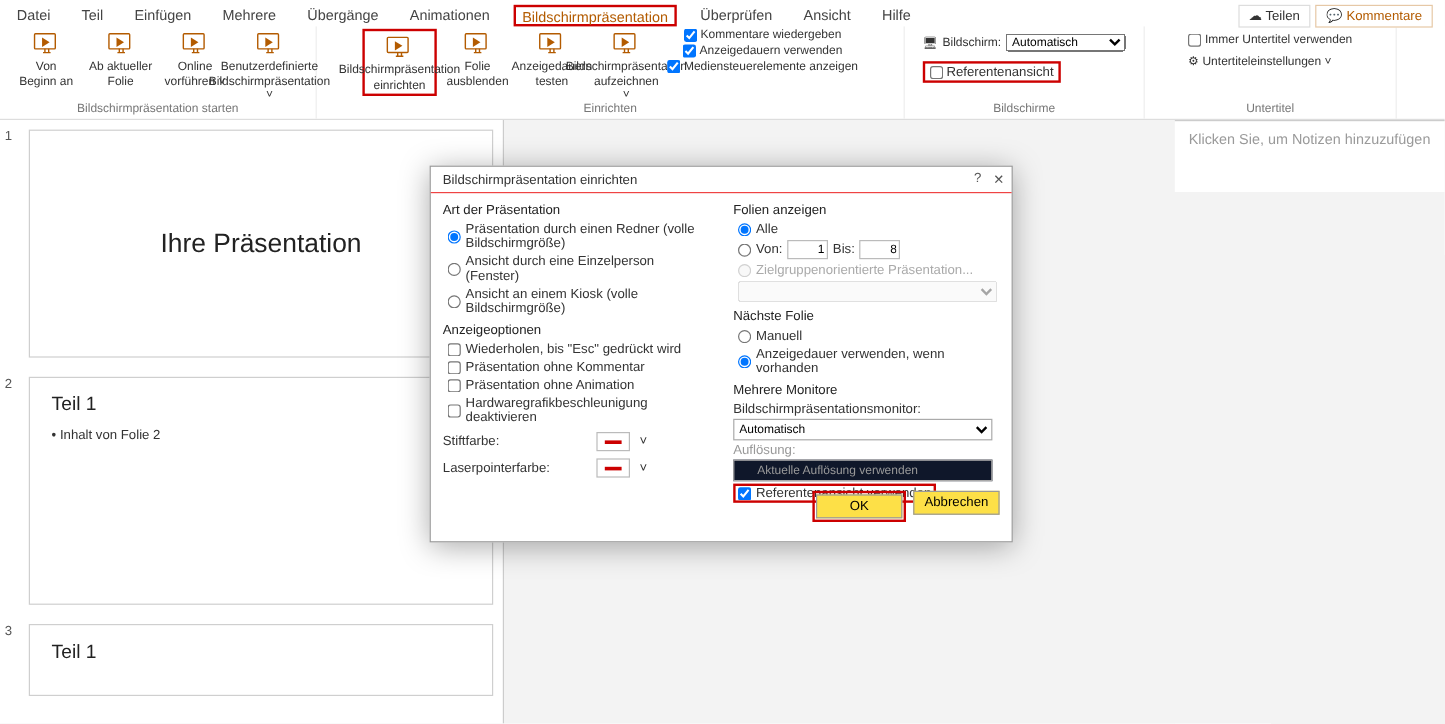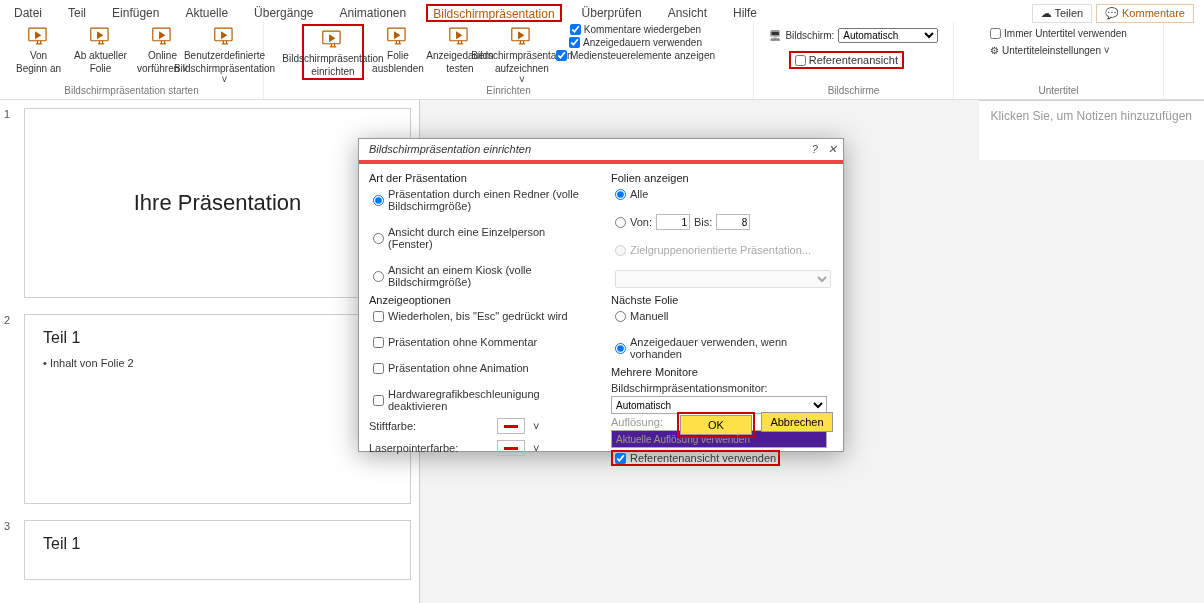--- a/index.html
+++ b/index.html
@@ -21,58 +21,58 @@
   .group { border-right: 1px solid #eee; padding: 2px 6px; display: flex; flex-direction: column; align-items: center; justify-content: space-between; }
   .group .controls { display: flex; gap: 6px; align-items: flex-start; }
   .group .glabel { font-size: 10px; color: #777; margin-top: auto; padding-bottom: 1px; }
   .bigbtn { display: flex; flex-direction: column; align-items: center; width: 56px; gap: 2px; font-size: 10px; text-align: center; line-height: 11px; cursor: pointer; }
   .bigbtn .ico { width: 28px; height: 24px; display: flex; align-items: center; justify-content: center; }
   .bigbtn svg { width: 26px; height: 22px; }
   .checkcol { display: flex; flex-direction: column; gap: 2px; font-size: 10px; align-items: center; }
   .checkcol label { display: flex; gap: 3px; align-items: center; }
   .monitorgrp .row { display: flex; align-items: center; gap: 4px; font-size: 10px; }
   .monitorgrp select { font-size: 10px; width: 100px; }
-  .monitorgrp .presview { display: flex; gap: 3px; align-items: flex-end; border: 2px solid #c00; padding: 1px 4px; margin-top: 4px; margin-left: 20px; }
+  .monitorgrp .presview { display: flex; gap: 3px; align-items: flex-end; border: 2px solid #c00; padding: 1px 4px; margin-top: 4px; }
   .subtitlegrp .row { display: flex; gap: 3px; align-items: center; font-size: 10px; }
 
   
   .workspace { display: flex; height: calc(100% - 100px); background: #f3f3f3; }
   .thumbs { width: 420px; background: #fff; border-right: 1px solid #ccc; overflow-y: auto; }
   .thumb { display: flex; gap: 8px; padding: 8px 8px 8px 4px; }
   .thumb .num { width: 12px; font-size: 11px; color: #555; }
   .thumb .slide { flex: 1; height: 190px; background: #fff; border: 1px solid #cfcfcf; padding: 14px 18px; }
   .thumb .slide.title { display: flex; align-items: center; justify-content: center; }
   .thumb .slide.title .t { font-size: 22px; color: #222; }
   .thumb .slide .st { font-size: 16px; color: #222; margin-bottom: 10px; }
   .thumb .slide .bp { font-size: 11px; color: #333; }
   .thumb.cut { height: 70px; } .thumb.cut .slide { height: 60px; }
 
   .mainpane { flex: 1; display: flex; flex-direction: row; }
   .canvas { flex: 1; background: #f3f3f3; }
   .notesbar { height: 60px; border-top: 1px solid #ccc; background: #fff; padding: 8px 12px; font-size: 12px; color: #9a9a9a; }
 
   
   .dialog { position: absolute; left: 358px; top: 138px; width: 486px; height: 314px; background: #fff; border: 1px solid #999; box-shadow: 0 4px 24px rgba(0,0,0,.35); font-size: 11px; }
-  .dialog .titlebar { display: flex; align-items: flex-start; justify-content: space-between; padding: 4px 6px 4px 10px; border-bottom: 4px solid #ef4444; font-style: italic; }
+  .dialog .titlebar { display: flex; align-items: flex-end; justify-content: space-between; padding: 4px 6px 4px 10px; border-bottom: 1px solid #ef4444; }
   .dialog .titlebar .r { display: flex; gap: 10px; color: #555; }
   .dialog .body { display: flex; padding: 8px 10px 4px 10px; gap: 20px; height: 244px; }
   .dcol { flex: 1; display: flex; flex-direction: column; gap: 6px; }
   .dgroup { }
   .dgroup .dglabel { font-size: 11px; color: #222; margin-bottom: 4px; }
-  .dgroup .opts { display: flex; flex-direction: column; gap: 14px; padding-left: 4px; }
+  .dgroup .opts { display: flex; flex-direction: column; gap: 3px; padding-left: 4px; }
   .dgroup label { display: flex; gap: 4px; align-items: center; font-size: 11px; color: #333; }
   .dgroup label.disabled { color: #aaa; }
   .dgroup .inline { display: flex; gap: 4px; align-items: center; }
   .pencolor { display: flex; align-items: center; gap: 8px; font-size: 11px; }
   .pencolor .sw { width: 28px; height: 16px; border: 1px solid #bbb; display: flex; align-items: center; justify-content: center; }
   .pencolor .sw .bar { width: 14px; height: 3px; background: #c00; }
   .numbox { width: 34px; height: 16px; border: 1px solid #bbb; font-size: 10px; text-align: right; padding-right: 2px; }
   .monrow { display: flex; flex-direction: column; gap: 2px; }
   .monrow select, .monrow .fake { width: 216px; height: 18px; border: 1px solid #aaa; font-size: 10px; background: #fff; }
-  .monrow .fake { color: #999; padding-left: 4px; display: flex; align-items: center; background: #4c1d95; text-align: right; }
+  .monrow .fake { color: #999; padding-left: 19px; display: flex; align-items: center; background: #0f172a; text-align: right; }
   .monrow .lab2 { color: #999; }
   .presenterline { display: flex; gap: 4px; align-items: center; border: 2px solid #c00; padding: 0 2px; width: fit-content; }
 
   .dialog .btnrow { display: flex; justify-content: flex-end; gap: 6px; padding: 4px 10px 6px 0; }
   .dialog .btnrow button { width: 72px; height: 20px; border: 1px solid #999; background: #fde047; font-size: 11px; }
   .dialog .btnrow .okwrap { border: 2px solid #c00; padding: 1px; }
 
   input[type=checkbox], input[type=radio] { width: 11px; height: 11px; }
 </style>
 </head>
@@ -80,21 +80,21 @@
 
 <div class="topright">
   <div class="btn">☁ <span>Teilen</span></div>
   <div class="btn comments">💬 <span>Kommentare</span></div>
 </div>
 
 <div class="tabs" id="tabs">
     <div class="tab">Datei</div>
     <div class="tab">Teil</div>
     <div class="tab">Einfügen</div>
-    <div class="tab">Aktuelle</div>
+    <div class="tab">Mehrere</div>
     <div class="tab">Übergänge</div>
     <div class="tab">Animationen</div>
     <div class="tab active highlighted">Bildschirmpräsentation</div>
     <div class="tab">Überprüfen</div>
     <div class="tab">Ansicht</div>
     <div class="tab">Hilfe</div>
   </div>
 
 <div class="ribbon">
 

